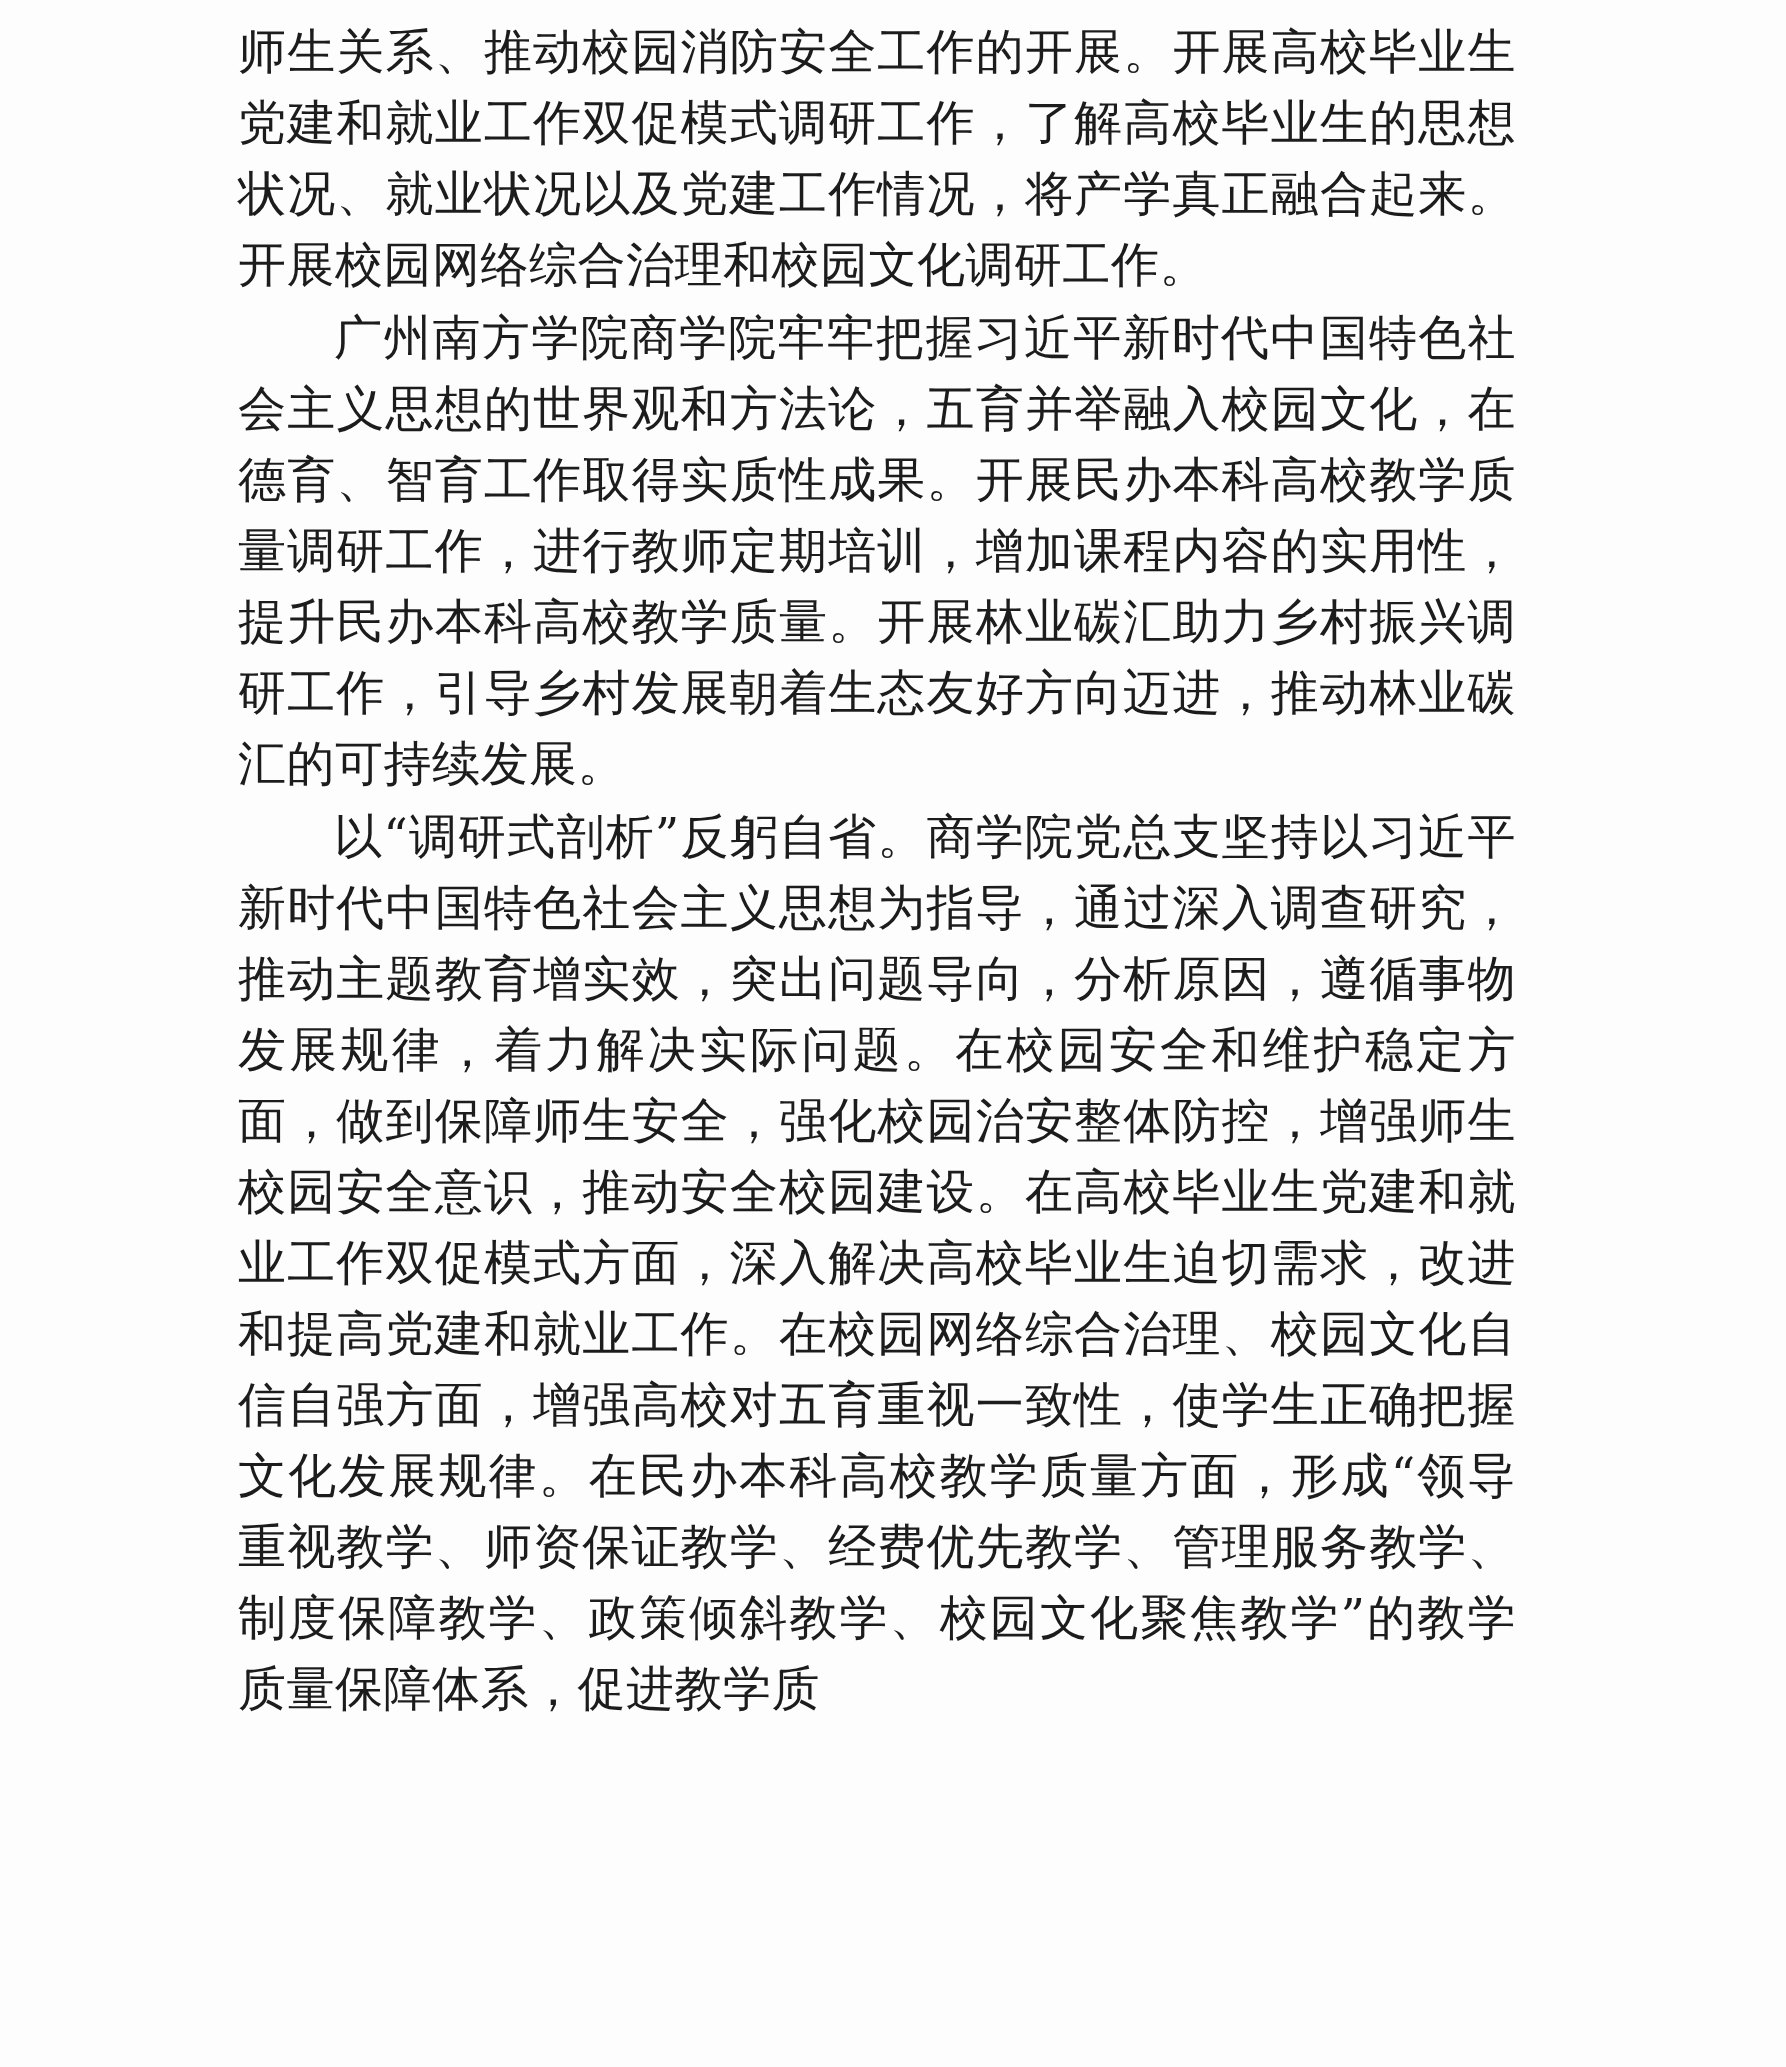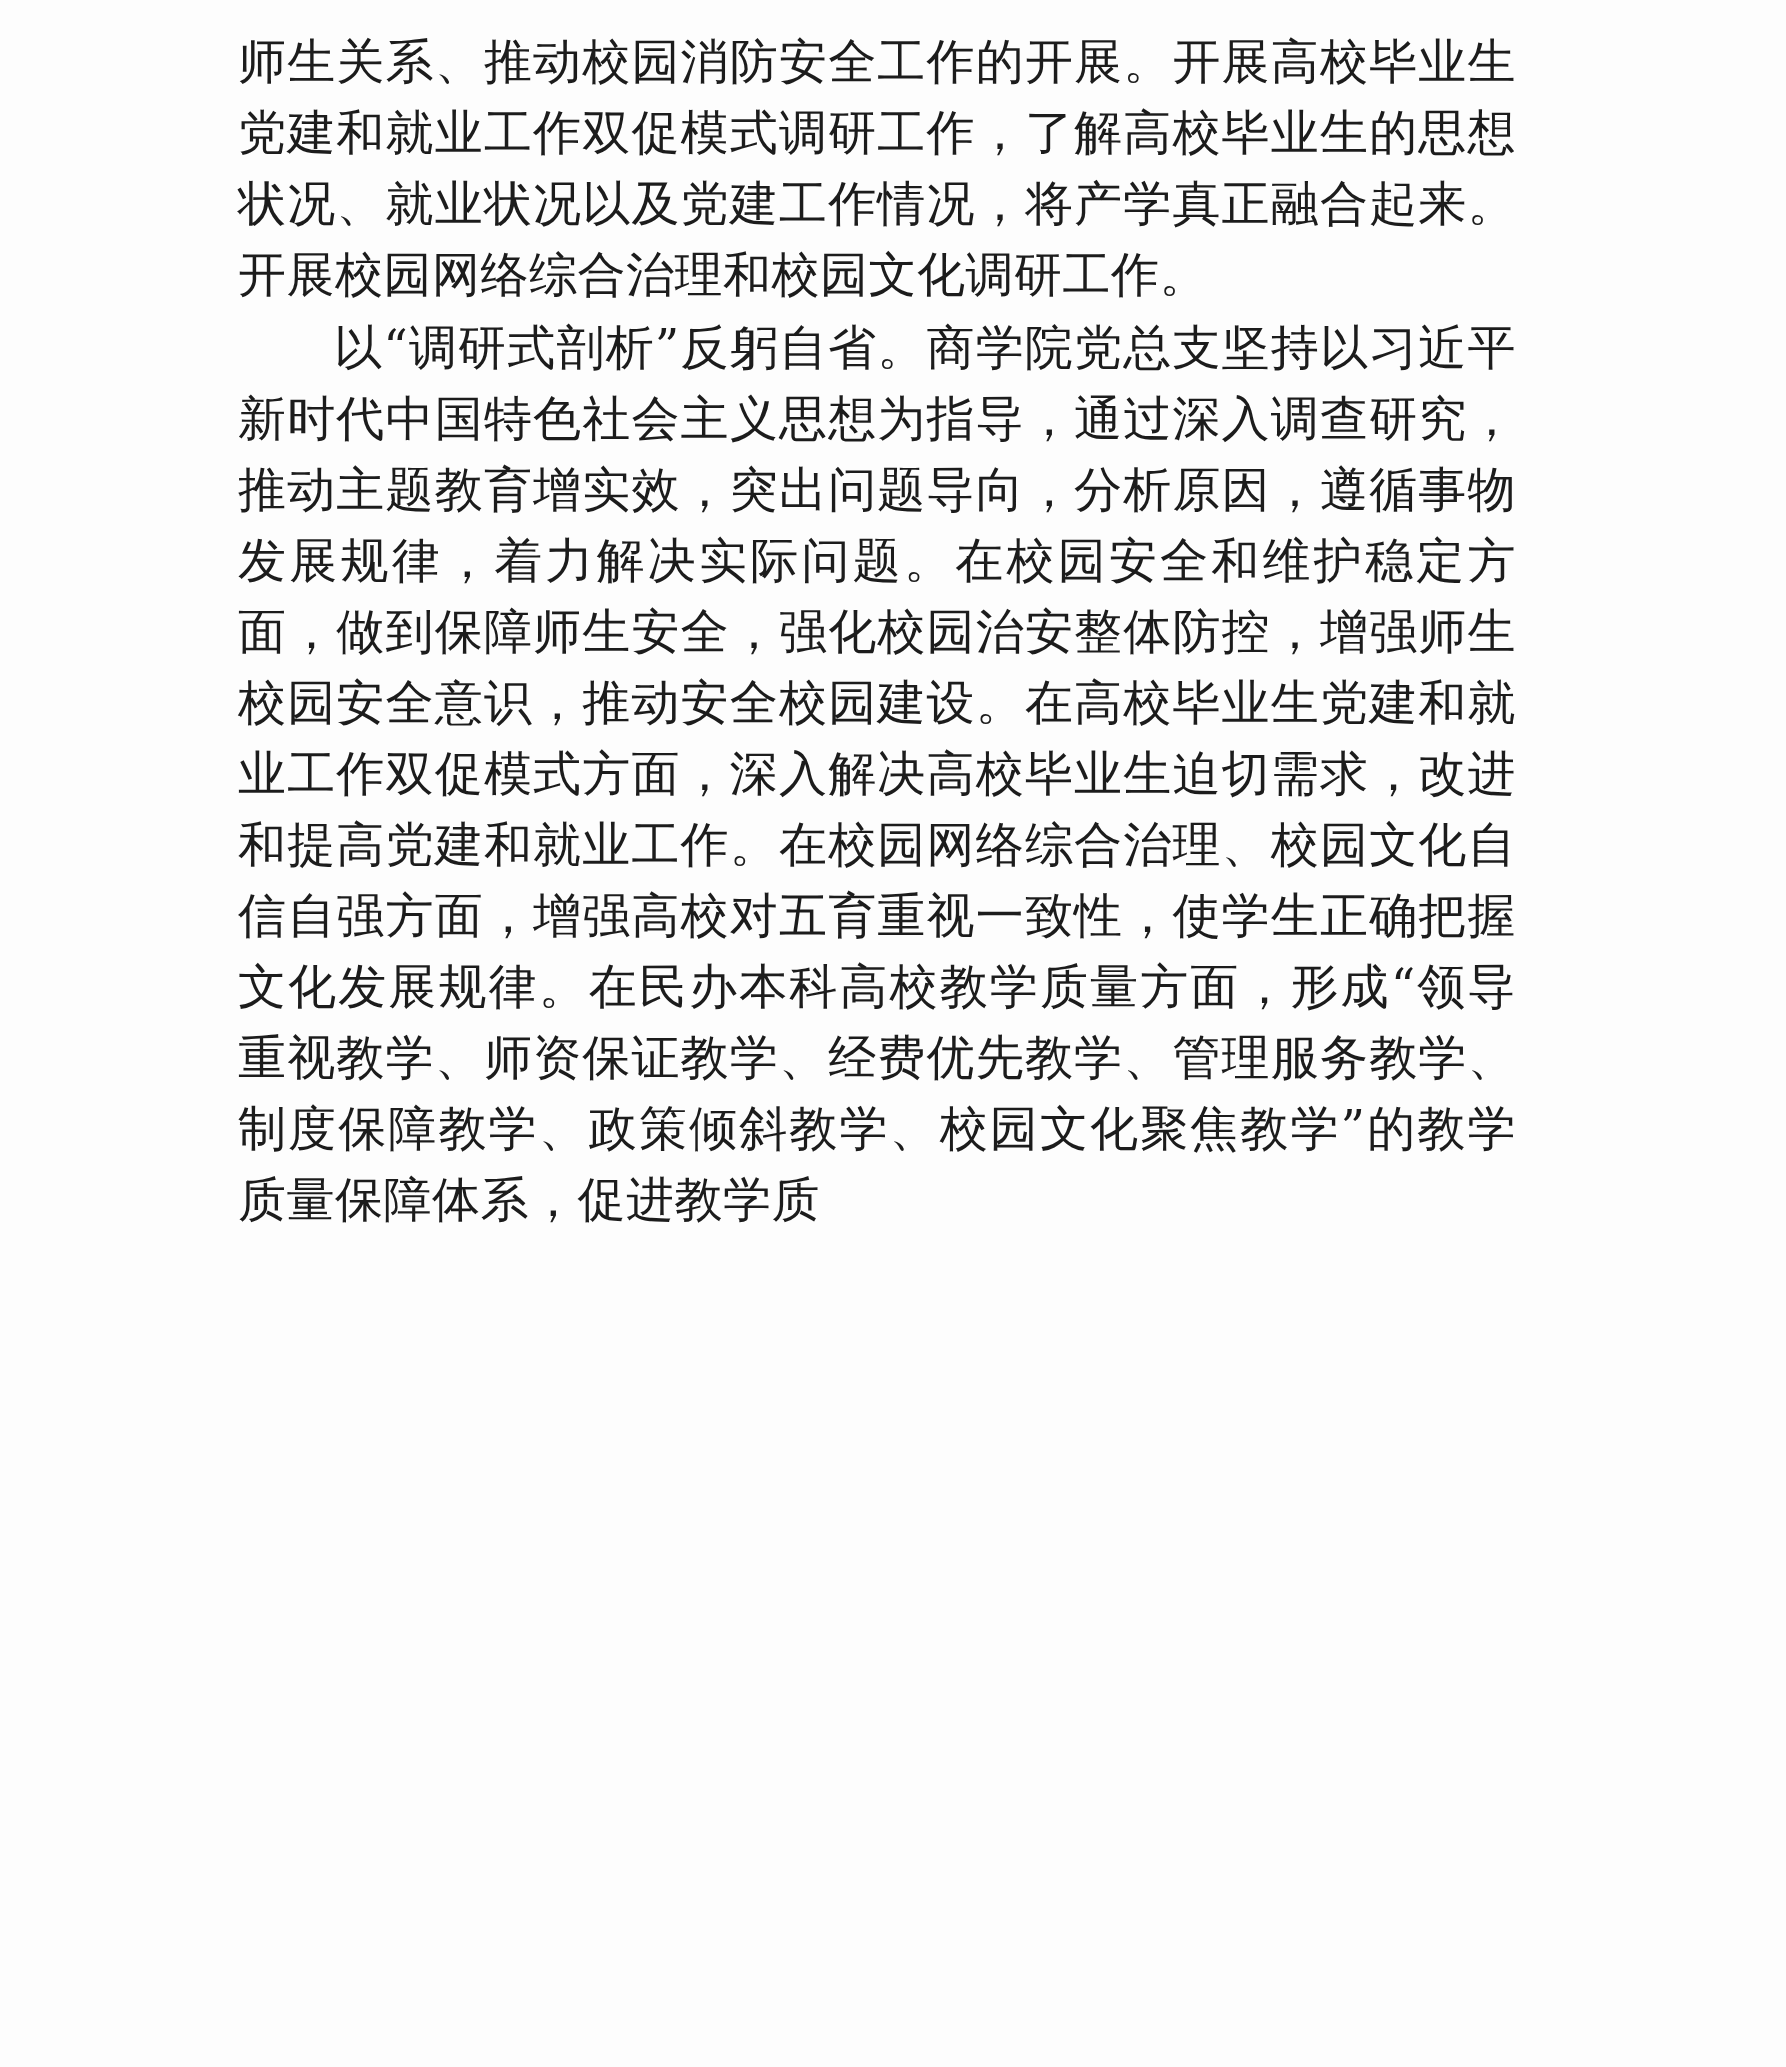--- a/index.html
+++ b/index.html
@@ -35,28 +35,29 @@
     text-align: justify;
     text-justify: inter-character;
     letter-spacing: 0.5px;
     font-family: "DejaVu Serif", serif;
     font-weight: 500;
   }
   .para.indent {
     text-indent: 96px;
   }
   .para.first {
-    margin-top: 26px;
+    margin-top: 16px;
   }
   .para + .para {
     margin-top: 1.9px;
   }
 </style>
 </head>
 <body>
 
 <div class="page">
   <div class="text-column">
     <p class="para first">师生关系、推动校园消防安全工作的开展。开展高校毕业生党建和就业工作双促模式调研工作，了解高校毕业生的思想状况、就业状况以及党建工作情况，将产学真正融合起来。开展校园网络综合治理和校园文化调研工作。</p>
+    <p class="para indent">广州南方学院商学院牢牢把握习近平新时代中国特色社会主义思想的世界观和方法论，五育并举融入校园文化，在德育、智育工作取得实质性成果。开展民办本科高校教学质量调研工作，进行教师定期培训，增加课程内容的实用性，提升民办本科高校教学质量。开展林业碳汇助力乡村振兴调研工作，引导乡村发展朝着生态友好方向迈进，推动林业碳汇的可持续发展。</p>
     <p class="para indent">以“调研式剖析”反躬自省。商学院党总支坚持以习近平新时代中国特色社会主义思想为指导，通过深入调查研究，推动主题教育增实效，突出问题导向，分析原因，遵循事物发展规律，着力解决实际问题。在校园安全和维护稳定方面，做到保障师生安全，强化校园治安整体防控，增强师生校园安全意识，推动安全校园建设。在高校毕业生党建和就业工作双促模式方面，深入解决高校毕业生迫切需求，改进和提高党建和就业工作。在校园网络综合治理、校园文化自信自强方面，增强高校对五育重视一致性，使学生正确把握文化发展规律。在民办本科高校教学质量方面，形成“领导重视教学、师资保证教学、经费优先教学、管理服务教学、制度保障教学、政策倾斜教学、校园文化聚焦教学”的教学质量保障体系，促进教学质</p>
   </div>
 </div>
 
 
 </body></html>

